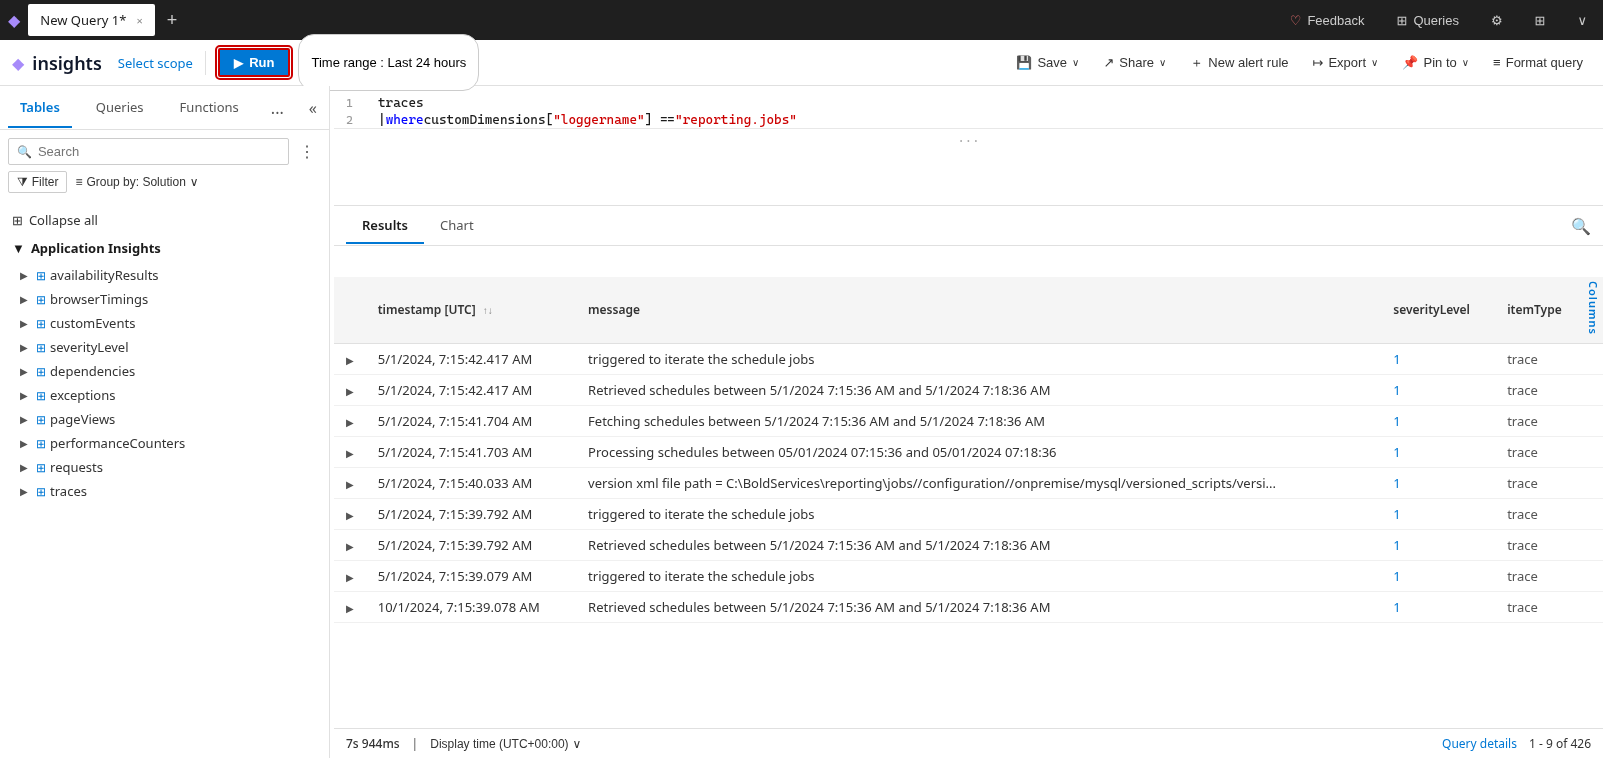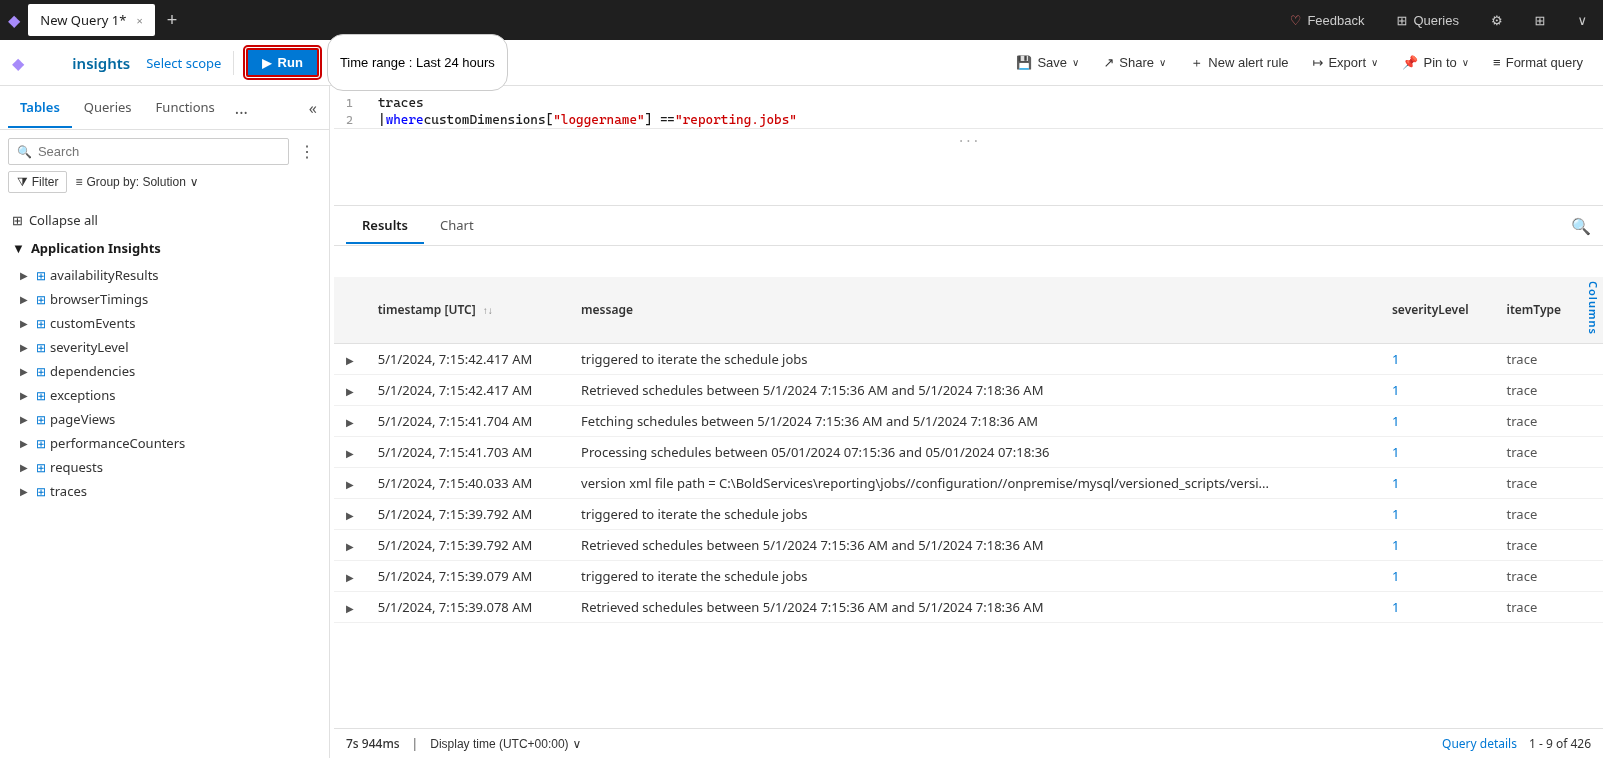--- a/index.html
+++ b/index.html
@@ -26,21 +26,21 @@
       border: none; color: #ccc; cursor: pointer; font-size: 13px; padding: 4px 8px;
     }
     .icon-heart { color: #e87070; }
 
     
     .toolbar {
       display: flex; align-items: center; background: #fff; border-bottom: 1px solid #e0e0e0;
       height: 46px; padding: 0 12px; gap: 8px;
     }
     .toolbar-icon { color: #a78bfa; font-size: 16px; }
-    .scope-label { color: #0369a1; font-size: 15px; font-weight: 600; margin-left: 40px; }
+    .scope-label { color: #0f172a; font-size: 18px; font-weight: 600; }
     .select-scope { color: #0078d4; font-size: 13px; cursor: pointer; margin-left: 8px; }
     .toolbar-divider { width: 1px; height: 24px; background: #e0e0e0; margin: 0 4px; }
     .run-btn {
       display: flex; align-items: center; gap: 6px;
       background: #0078d4; color: #fff; border: 2px solid #c00;
       padding: 5px 14px; border-radius: 2px; cursor: pointer; font-size: 13px; font-weight: 600;
       outline: 2px solid #c00; outline-offset: 1px;
     }
     .run-btn .play-icon { font-size: 12px; }
     .time-range-btn {
@@ -59,21 +59,21 @@
     
     .main-layout { display: flex; height: calc(758px - 86px); }
 
     
     .sidebar {
       width: 330px; min-width: 330px; border-right: 1px solid #e0e0e0;
       display: flex; flex-direction: column; background: #fff; overflow: hidden;
     }
     .sidebar-tabs {
       display: flex; align-items: center; border-bottom: 1px solid #e0e0e0;
-      padding: 0 8px; height: 44px; gap: 0;
+      padding: 0 8px; height: 44px; gap: 12px;
     }
     .sidebar-tab {
       padding: 10px 12px; cursor: pointer; font-size: 13px; color: #555;
       border-bottom: 2px solid transparent; white-space: nowrap;
     }
     .sidebar-tab.active { color: #0078d4; border-bottom: 2px solid #0078d4; font-weight: 600; }
     .sidebar-tab-more { font-size: 16px; cursor: pointer; color: #555; padding: 4px 8px; }
     .sidebar-collapse { margin-left: auto; cursor: pointer; color: #555; font-size: 16px; padding: 4px; }
 
     .sidebar-search-row {
@@ -513,21 +513,21 @@
       <td>5/1/2024, 7:15:39.079 AM</td>
       <td>triggered to iterate the schedule jobs</td>
       <td class="severity-val">1</td>
       <td class="item-type">trace</td>
       <td class="col-columns-body"></td>
     </tr>
               <tr>
       <td class="expand-cell">
         <span class="expand-arrow-cell">▶</span>
       </td>
-      <td>5/1/2024, 7:15:39.078 AM</td>
+      <td>10/1/2024, 7:15:39.078 AM</td>
       <td>Retrieved schedules between 5/1/2024 7:15:36 AM and 5/1/2024 7:18:36 AM</td>
       <td class="severity-val">1</td>
       <td class="item-type">trace</td>
       <td class="col-columns-body"></td>
     </tr>
             </tbody>
         </table>
       </div>
 
       <div class="status-bar">

